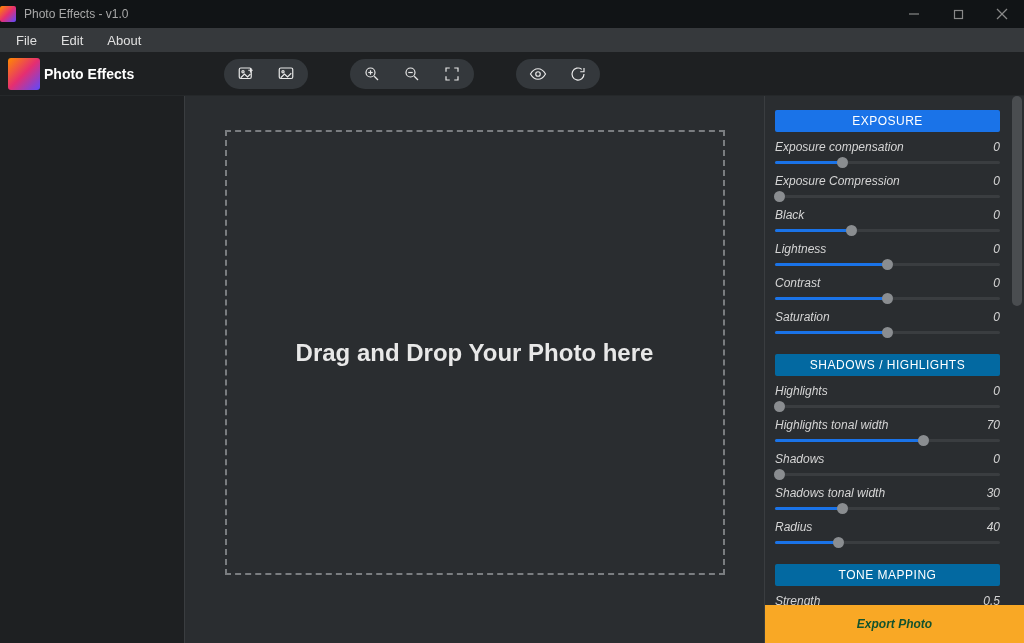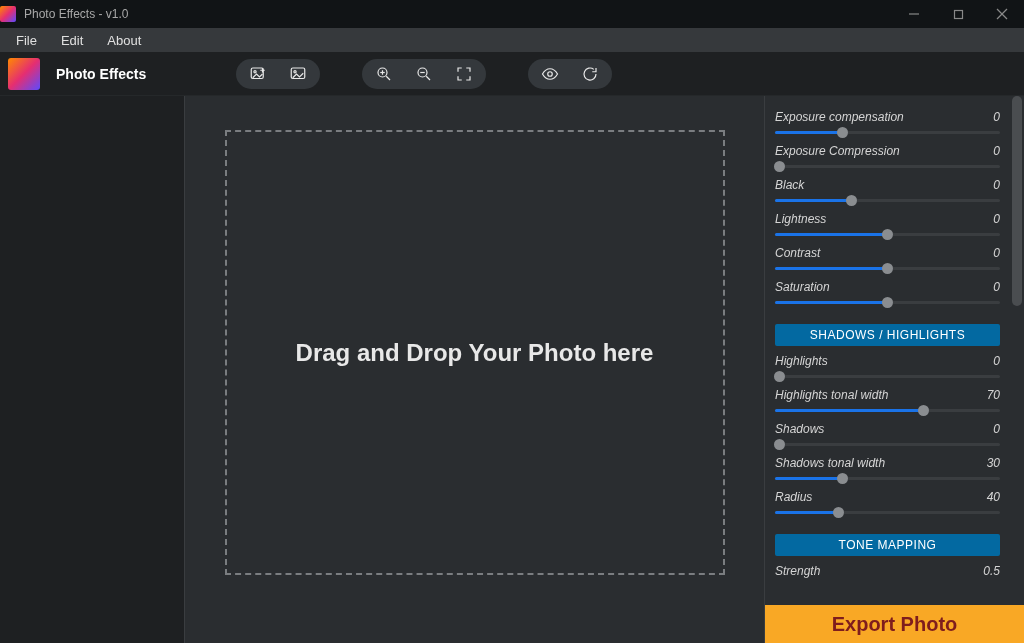--- a/index.html
+++ b/index.html
@@ -55,21 +55,21 @@
       background: #1e2022;
       display: flex;
       align-items: center;
       padding: 0 8px;
       gap: 10px;
       border-bottom: 1px solid #25282a;
     }
     .brand {
       display: flex;
       align-items: center;
-      gap: 16px;
+      gap: 4px;
     }
     .brand-icon {
       width: 32px; height: 32px;
       background: linear-gradient(135deg,#ff8a00,#e52e71,#5b4bff);
       border-radius: 3px;
       display:flex;align-items:center;justify-content:center;
       font-size:8px;color:#fff;
     }
     .brand-text { font-weight: 600; font-size: 14px; color: #fff; }
     .tool-group {
@@ -175,25 +175,26 @@
       position: absolute;
       top: 1px;
       width: 11px; height: 11px;
       background: #8a8d90;
       border-radius: 50%;
       margin-left: -5.5px;
     }
     .export-btn {
       height: 38px;
       background: #f9a825;
-      color: #7f1d1d;
+      color: #14532d;
       font-weight: 600;
-      font-size: 20px;
+      font-size: 12px;
       display: flex; align-items: center; justify-content: center;
       margin-top: auto;
+      font-style: italic;
     }
     .scrollbar {
       width: 14px;
       background: #2a2d30;
       position: relative;
     }
     .scroll-thumb {
       position: absolute;
       top: 0; left: 2px; right: 2px;
       height: 210px;
@@ -301,20 +302,21 @@
   <div class="left-col"></div>
   <div class="canvas-area">
     <div class="dropzone">
       <span>Drag and Drop Your Photo here</span>
     </div>
   </div>
   <div class="side-panel">
     <div class="side-inner">
       <div class="panel-scroll" id="panel-scroll">
 
+      <div class="section-header">EXPOSURE</div>
           <div class="slider-row">
             <div class="slider-labels">
               <span>Exposure compensation</span>
               <span>0</span>
             </div>
             <div class="slider-track">
               <div class="track-bg"></div>
               <div class="track-fill" style="width: 30%;"></div>
               <div class="thumb" style="left: 30%;"></div>
             </div>

